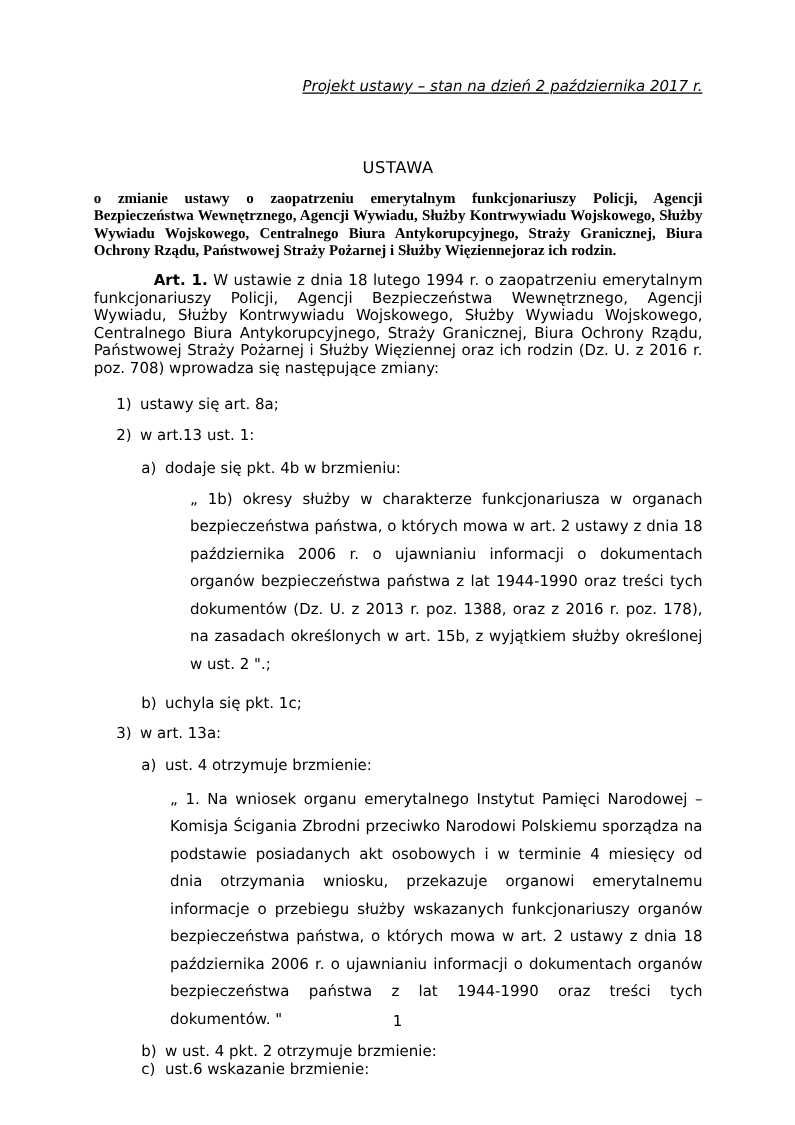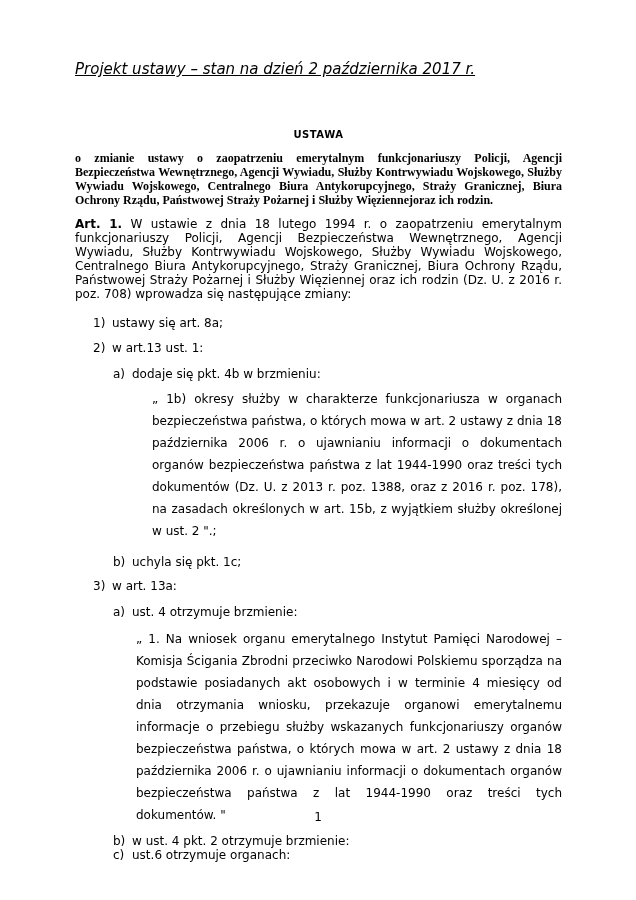--- a/index.html
+++ b/index.html
@@ -17,44 +17,45 @@
   .content {
     position: absolute;
     left: 75px;
     right: 74px;
     top: 62px;
   }
   .status-note {
     font-style: italic;
     text-decoration: underline;
     margin: 0;
-    font-size: 15px;
+    font-size: 12px;
+    text-align: right;
   }
   .doc-title {
     text-align: center;
-    font-weight: bold;
-    font-size: 10px;
+    font-weight: normal;
+    font-size: 13px;
     letter-spacing: 0.5px;
     margin: 52px 0 8px 0;
   }
   .date-line {
     text-align: center;
     margin: 13px 0 0 0;
   }
   .subject {
     font-weight: bold;
     text-align: justify;
     margin: 9px 0 0 0;
     font-family: Liberation Serif, serif;
   }
   .art-para {
     text-align: justify;
     margin: 10px 0 0 0;
   }
-  .art-label { font-weight: bold; }
+  .art-label { font-weight: bold; margin-left: 48px; }
   .item {
     position: relative;
     text-align: justify;
   }
   .item .marker {
     position: absolute;
     left: -19px;
     top: 0;
   }
   .lvl1 { margin-left: 37px; }
@@ -124,19 +125,19 @@
     </div>
 
     <div class="quote quote-mid-1">„ 1. Na wniosek organu emerytalnego Instytut Pamięci Narodowej – Komisja Ścigania Zbrodni przeciwko Narodowi Polskiemu sporządza na podstawie posiadanych akt osobowych i w terminie 4 miesięcy od dnia otrzymania wniosku, przekazuje organowi emerytalnemu informacje o przebiegu służby wskazanych funkcjonariuszy organów bezpieczeństwa państwa, o których mowa w art. 2 ustawy z dnia 18 października 2006 r. o ujawnianiu informacji o dokumentach organów bezpieczeństwa państwa z lat 1944-1990 oraz treści tych dokumentów. "</div>
 
     <div class="item lvl2 mt-i3b">
       <span class="marker">b)</span><span>w ust. 4 pkt. 2 otrzymuje brzmienie:</span>
     </div>
 
 
     <div class="item lvl2 mt-i3c">
-      <span class="marker">c)</span><span>ust.6 otrzymuje organach:</span>
+      <span class="marker">c)</span><span>ust.6 wskazanie brzmienie:</span>
     </div>
 
   </div>
 
   <div class="page-number">1</div>
 </div>
 
 </body></html>

